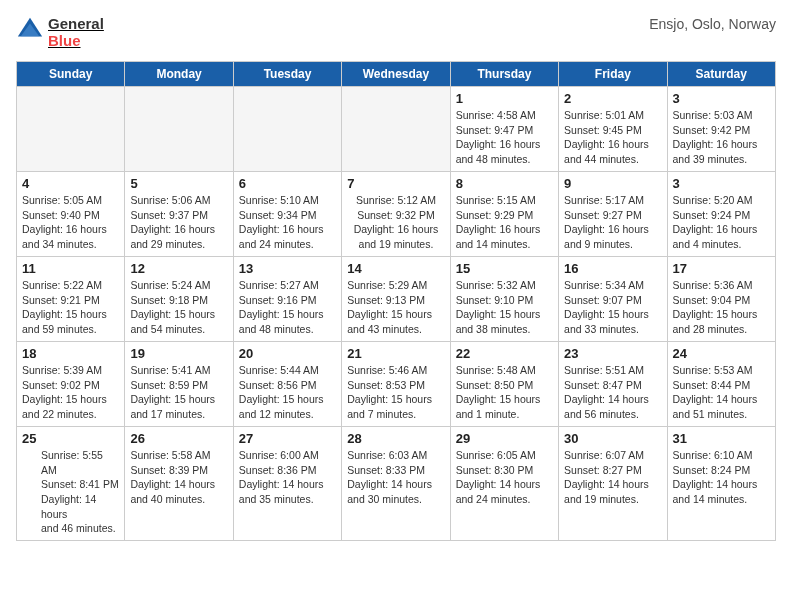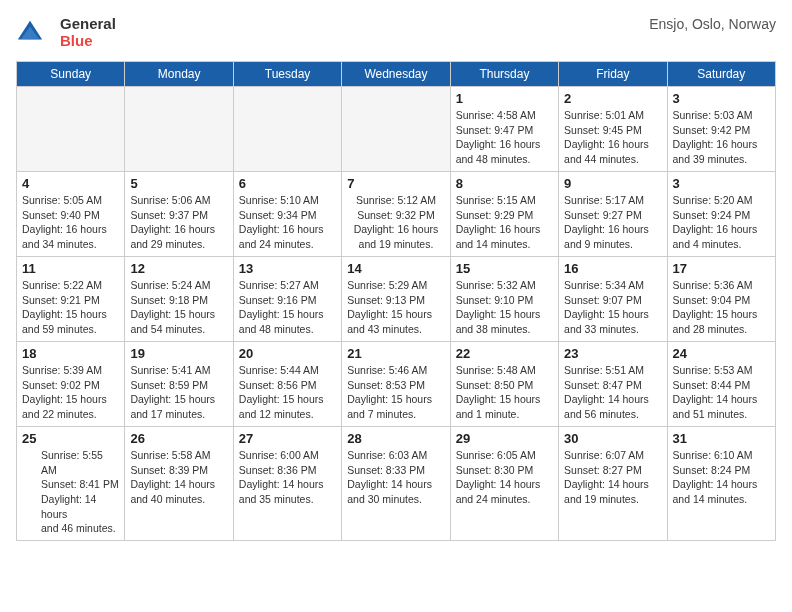--- a/index.html
+++ b/index.html
@@ -11,22 +11,23 @@
       padding: 16px;
     }
     .header {
       display: flex;
       justify-content: space-between;
       align-items: flex-start;
       margin-bottom: 12px;
     }
     .logo {
       display: flex;
-      align-items: center;
-      gap: 16px;
+      align-items: flex-start;
+      gap: 4px;
+      text-decoration: underline;
     }
     .logo-text {
       display: flex;
       flex-direction: column;
       line-height: 1.1;
     }
     .logo-general {
       font-size: 15px;
       font-weight: bold;
       color: #333;
@@ -56,21 +57,21 @@
       width: 100%;
       border-collapse: collapse;
       font-size: 11px;
     }
     thead tr th {
       background: #1a5fa8;
       color: #fff;
       text-align: center;
       padding: 5px 4px;
       font-size: 12px;
-      font-weight: normal;
+      font-weight: bold;
       border: 1px solid #ccc;
     }
     tbody tr td {
       border: 1px solid #ccc;
       vertical-align: top;
       padding: 4px 5px;
       height: 85px;
       width: calc(100%/7);
       background: #fff;
     }

